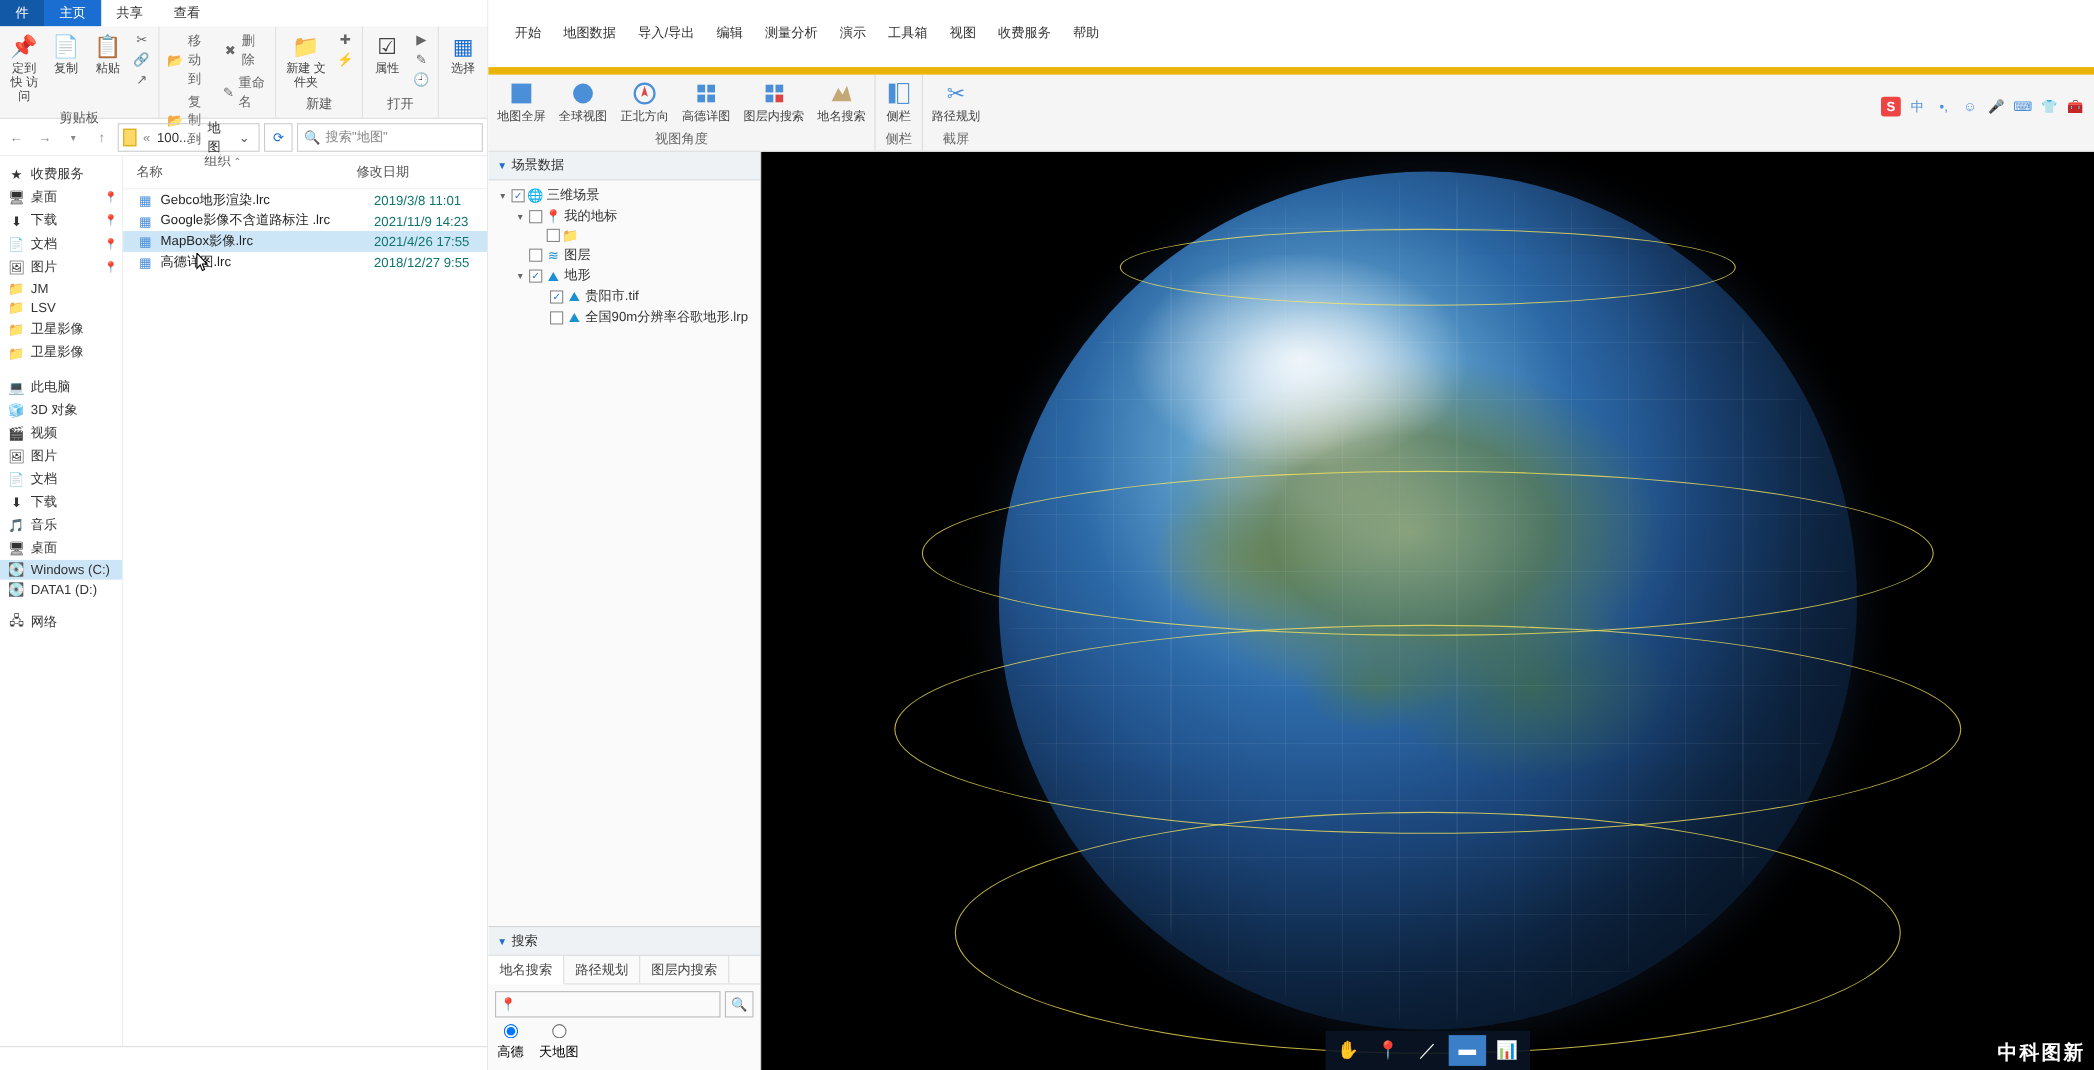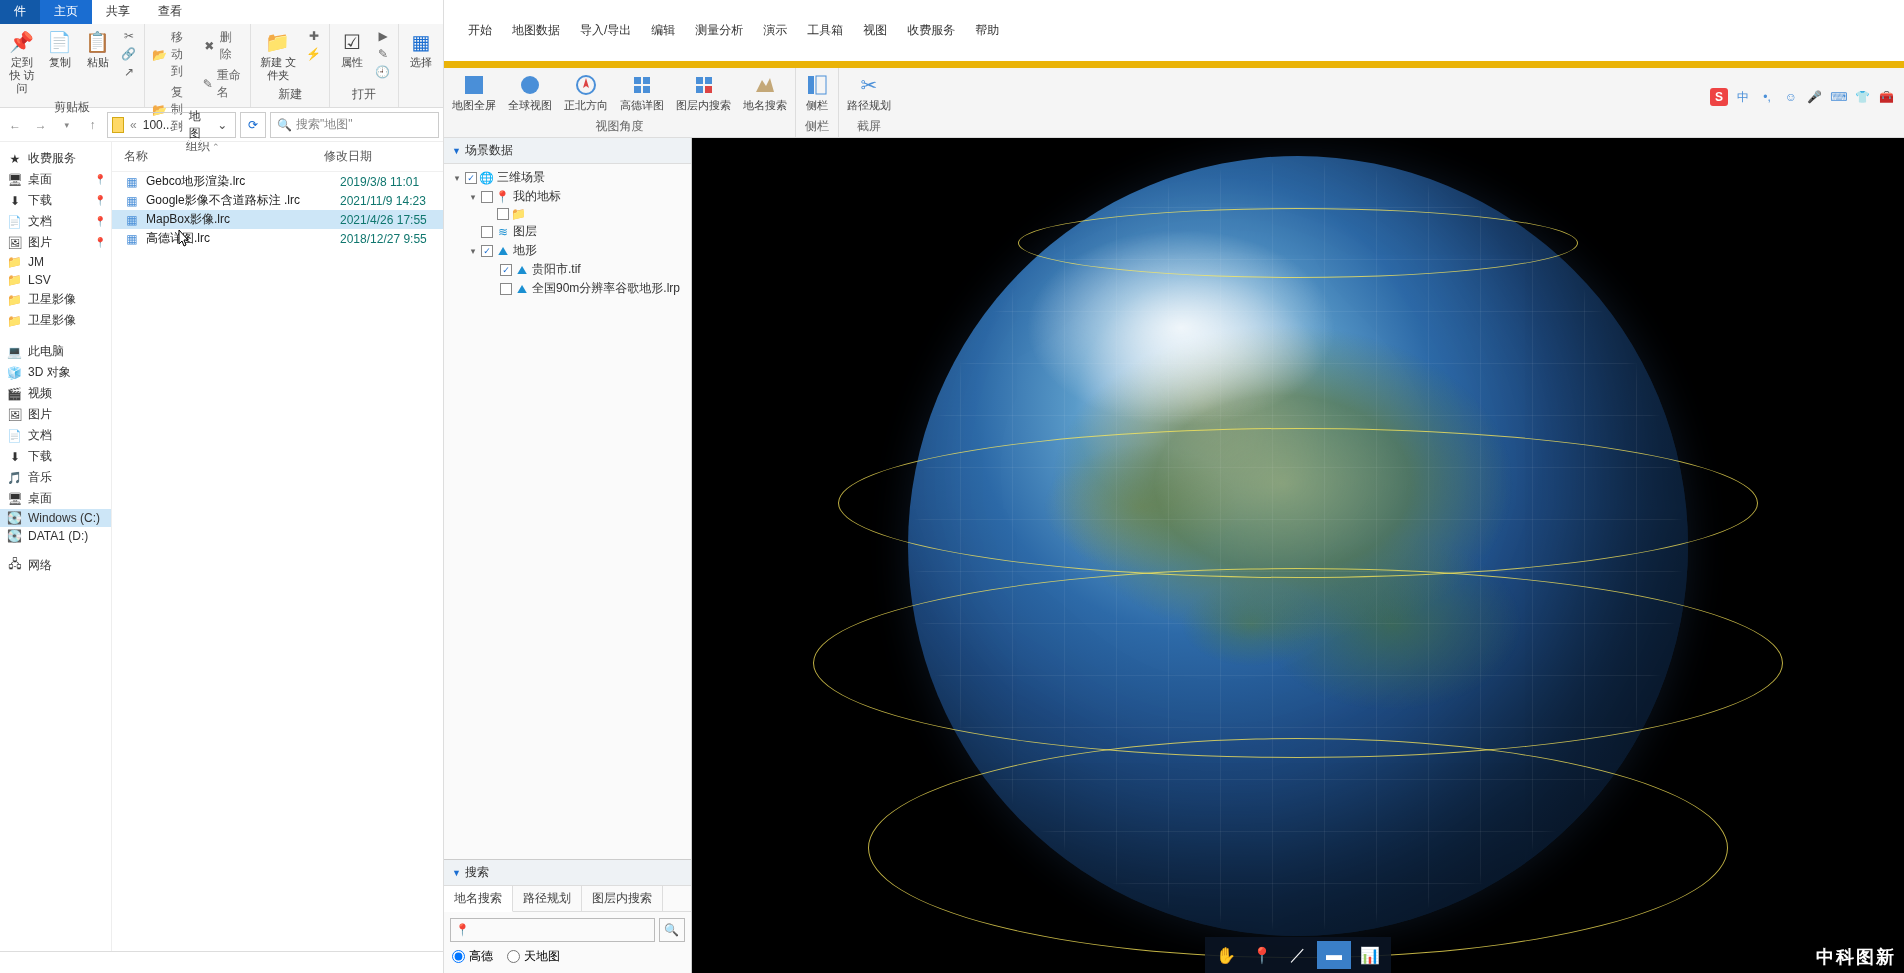--- a/index.html
+++ b/index.html
@@ -79,21 +79,21 @@
 .pad1 { padding-left: 8px; } .pad2 { padding-left: 24px; } .pad3 { padding-left: 40px; } .pad4 { padding-left: 56px; }
 
 .search-panel { border-top: 1px solid #ccc; }
 .sp-tabs { display: flex; border-bottom: 1px solid #ddd; }
 .sp-tab { padding: 4px 10px; cursor: pointer; color: #444; border-right: 1px solid #ddd; }
 .sp-tab.active { background: #fff; border-bottom: 1px solid #fff; margin-bottom: -1px; }
 .sp-row { display: flex; align-items: center; padding: 6px; gap: 4px; }
 .sp-input { flex: 1; height: 24px; border: 1px solid #bbb; display: flex; align-items: center; padding: 0 4px; color: #1a6dd1; }
 .sp-go { width: 26px; height: 24px; border: 1px solid #bbb; display: flex; align-items: center; justify-content: center; color: #1a6dd1; cursor: pointer; }
 .sp-radio { display: flex; gap: 14px; padding: 0 8px 8px; }
-.sp-radio label { display: flex; align-items: center; gap: 4px; cursor: pointer; }
+.sp-radio label { display: flex; align-items: center; gap: 4px; cursor: pointer; flex-direction: column; }
 
 .globe-view { flex: 1; background: #000; position: relative; overflow: hidden; }
 .globe { position: absolute; left: 50%; top: 50%; width: 780px; height: 780px; margin-left: -390px; margin-top: -400px; border-radius: 50%;
   background: radial-gradient(circle at 38% 32%, #e8f0f6 0%, #b6d4e8 8%, #5a9bc9 18%, #2d6aa8 32%, #1f4d86 48%, #153966 70%, #0d2545 92%);
   box-shadow: inset -80px -80px 140px rgba(0,0,0,0.55), 0 0 40px rgba(80,140,220,0.15);
 }
 .globe::before { content:""; position:absolute; inset:0; border-radius:50%;
   background:
    radial-gradient(ellipse 220px 140px at 35% 22%, rgba(255,255,255,0.85) 0%, rgba(255,255,255,0) 70%),
    radial-gradient(ellipse 320px 220px at 48% 42%, rgba(140,160,110,0.85) 0%, rgba(90,120,70,0.7) 40%, rgba(0,0,0,0) 72%),

